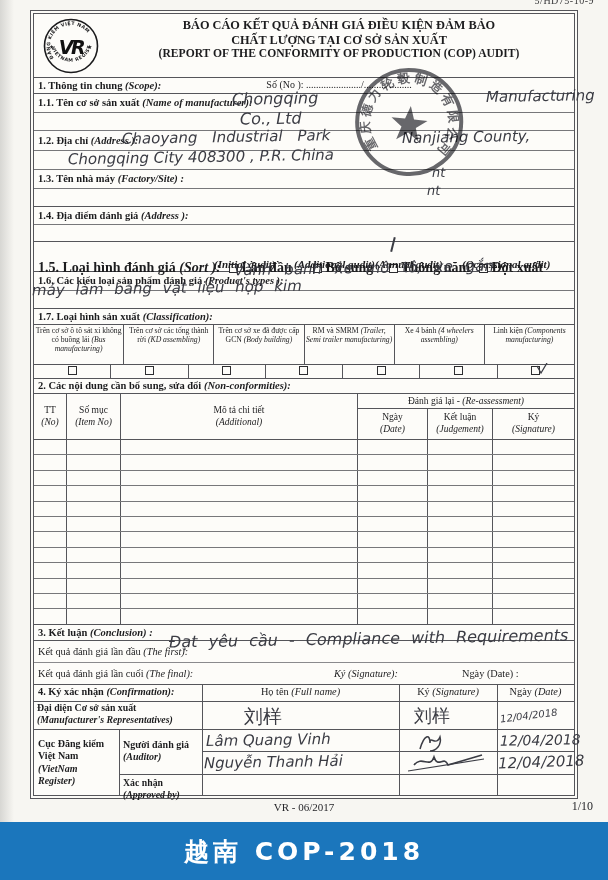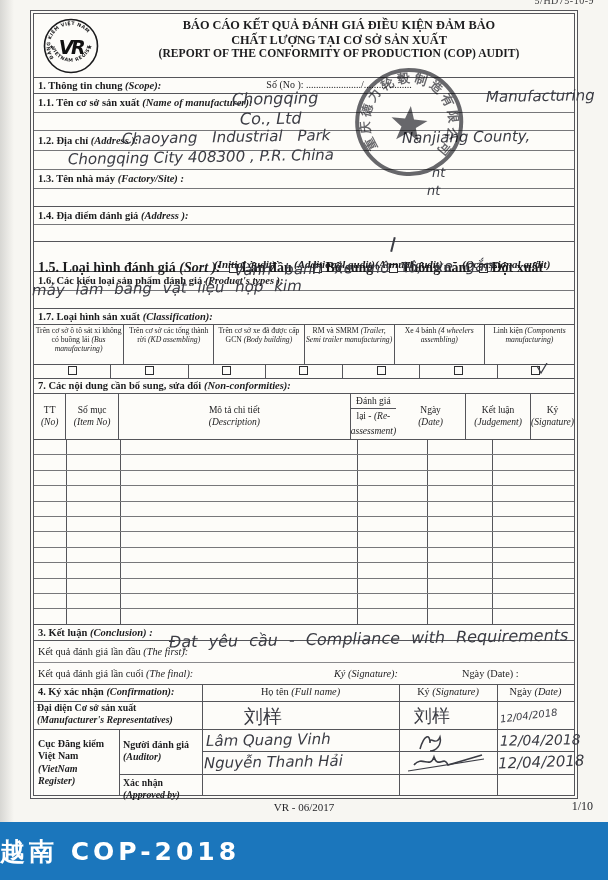--- a/index.html
+++ b/index.html
@@ -39,42 +39,42 @@
   .t17{display:flex;height:40px;border-bottom:1px solid #55555a}
   .c17{flex:1;border-right:1px solid #55555a;font-size:7.7px;text-align:center;padding:1px 1px;line-height:1.2}
   .c17:last-child{border-right:none}
   .t17c{display:flex;height:14px}
   .c17b{flex:1;border-right:1px solid #55555a;text-align:center;position:relative}
   .c17b:last-child{border-right:none}
   
   .s2h{display:flex;height:46px;border-bottom:1px solid #55555a;font-size:9.5px;text-align:center}
   .s2hc{border-right:1px solid #55555a;display:flex;flex-direction:column;justify-content:center;line-height:1.25}
   .cA{width:33px}.cB{width:54px}.cC{width:237px}
-  .s2hr{flex:1;display:flex;flex-direction:row}
+  .s2hr{flex:1;display:flex;flex-direction:column}
   .s2top{height:15px;border-bottom:1px solid #55555a;line-height:15px}
   .s2sub{flex:1;display:flex;text-align:center}
   .cD{width:70px}.cE{width:65px}.cF{flex:1}
   .s2sub .s2hc:last-child{border-right:none}
   .s2r{display:flex;height:15.4px;border-bottom:1px solid #77777a}
   .s2rows .s2r:last-child{border-bottom:1px solid #55555a}
   .s2r span{display:block;border-right:1px solid #55555a;height:100%}
   .s2r span:last-child{border-right:none}
   
   .r3{height:22px;border-bottom:1px solid #8a8a8d;font-size:10.3px;position:relative}
   
   .s4{position:relative;height:110px;font-size:10.3px}
   .vl,.hl{position:absolute;background:#55555a}
   .vl{width:1px}.hl{height:1px}
   .cell{position:absolute;line-height:1.25}
   .ctr{text-align:center}
   
   .footer{position:absolute;top:801px;left:0;width:608px;text-align:center;font-size:11px;color:#26262a}
   .pageno{position:absolute;top:799px;right:15px;font-size:12px;color:#26262a}
   .banner{position:absolute;left:0;top:822px;width:608px;height:58px;background:#1b76bc;color:#ffffff;
-    display:flex;align-items:center;
+    display:flex;align-items:center;justify-content:center;
     font-family:"DejaVu Sans",sans-serif;font-weight:bold;font-size:25px;letter-spacing:4px}
   
   .stamp{position:absolute;left:315px;top:48px;z-index:6;opacity:.82;mix-blend-mode:multiply;transform:rotate(6deg)}
 </style>
 </head>
 <body>
 
 <div class="page">
 
   <div class="corner">5/HD75-10-9</div>
@@ -176,34 +176,34 @@
         <div class="c17b"><span class="cb"></span></div>
         <div class="c17b"><span class="cb"></span></div>
         <div class="c17b"><span class="cb"></span>
           <svg class="vmark" style="left:38px;top:-2px" width="12" height="12" viewBox="0 0 12 12">
             <path d="M1,3 L5,10 L11,0" fill="none" stroke="#3b3c44" stroke-width="1.3"></path>
           </svg>
         </div>
       </div>
 
       <div class="rw strong pad" style="height:15px;line-height:14px">
-        <span class="lb">7. Các nội dung cần bổ sung, sửa đổi</span> <span class="lb en">(Non-conformities):</span>
+        <span class="lb">2. Các nội dung cần bổ sung, sửa đổi</span> <span class="lb en">(Non-conformities):</span>
       </div>
       <div class="s2h">
         <div class="s2hc cA">
             <span>TT</span>
             <span class="en">(No)</span>
           </div>
         <div class="s2hc cB">
             <span>Số mục</span>
             <span class="en">(Item No)</span>
           </div>
         <div class="s2hc cC">
             <span>Mô tả chi tiết</span>
-            <span class="en">(Description)</span>
+            <span class="en">(Additional)</span>
           </div>
         <div class="s2hr">
           <div class="s2top">
             <span>Đánh giá lại -</span> <span class="en">(Re-assessment)</span>
           </div>
           <div class="s2sub">
             <div class="s2hc cD">
                 <span>Ngày</span>
                 <span class="en">(Date)</span>
               </div>

